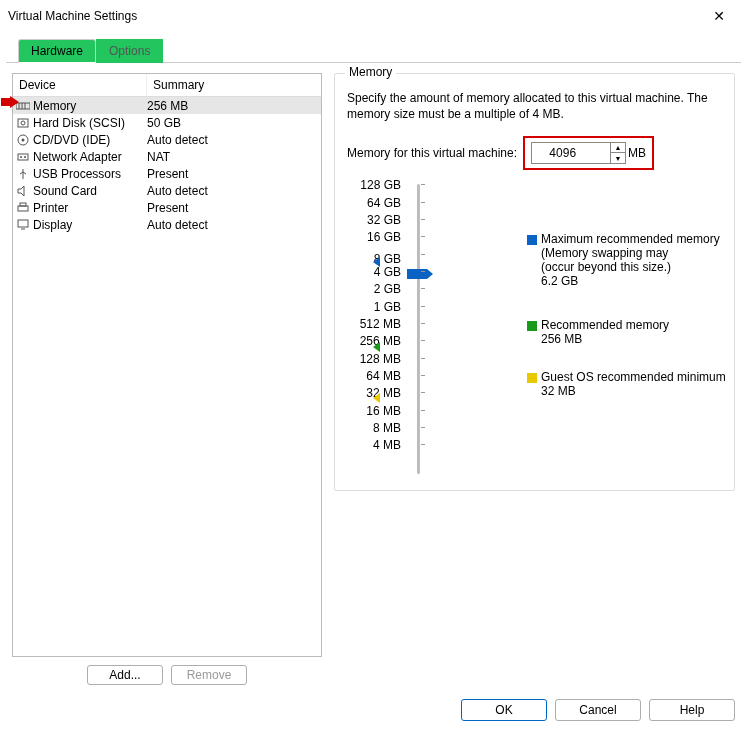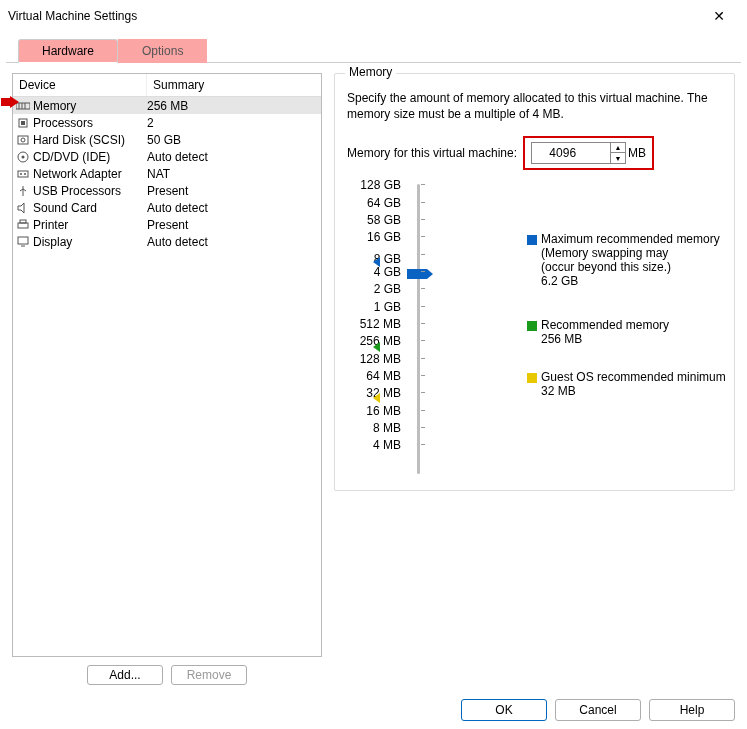--- a/index.html
+++ b/index.html
@@ -1,21 +1,21 @@
 <!DOCTYPE html>
 <html><head>
 <meta charset="utf-8">
 <style>
 * { box-sizing: border-box; font-family: "Segoe UI", Tahoma, sans-serif; font-size: 12px; }
 body { margin: 0; background: #fff; width: 747px; height: 729px; position: relative; }
 .titlebar { height: 32px; display: flex; align-items: center; padding: 0 8px; }
 .titlebar .title { flex: 1; }
 .titlebar .close { width: 40px; text-align: center; font-size: 14px; cursor: pointer; }
 .tabs { display: flex; padding: 6px 12px 0 12px; border-bottom: 1px solid #ccc; margin: 0 6px; }
-.tab { padding: 4px 23px; border: 1px solid transparent; position: relative; top: 1px; background:#fca5a5; color:#555; }
+.tab { padding: 4px 12px; border: 1px solid transparent; position: relative; top: 1px; background:#22c55e; color:#555; }
 .tab.active { border: 1px solid #ccc; border-bottom: 1px solid #fff; color:#000; border-radius:3px 3px 0 0; }
 .content { display: flex; padding: 10px 12px 0 12px; gap: 12px; height: 622px; }
 .left { width: 310px; display:flex; flex-direction:column; }
 .devtable { border: 1px solid #bbb; flex:1; overflow:hidden; background:#fff; }
 .devhead { display:flex; border-bottom:1px solid #ddd; background:#fff; }
 .devhead div { padding: 4px 6px; }
 .devhead .c1 { width: 134px; border-right:1px solid #eee; }
 .devhead .c2 { flex:1; }
 .devrow { display:flex; align-items:center; height:17px; padding:0 2px; }
 .devrow.selected { background:#e6e6e6; }
@@ -92,30 +92,20 @@
                 <line x1="6" y1="2" x2="6" y2="8" stroke="#555"></line>
                 <line x1="9" y1="2" x2="9" y2="8" stroke="#555"></line>
               </svg>
             </span>
             <span class="nm">Memory</span>
             <span class="sm">256 MB</span>
           </div>
           <div class="devrow">
             <span class="ic">
               <svg width="12" height="12">
-                <rect x="2" y="2" width="8" height="8" fill="none" stroke="#555"></rect>
-                <rect x="4" y="4" width="4" height="4" fill="#555"></rect>
-              </svg>
-            </span>
-            <span class="nm">Processors</span>
-            <span class="sm">2</span>
-          </div>
-          <div class="devrow">
-            <span class="ic">
-              <svg width="12" height="12">
                 <rect x="1" y="2" width="10" height="8" fill="none" stroke="#555"></rect>
                 <circle cx="6" cy="6" r="2" fill="none" stroke="#555"></circle>
               </svg>
             </span>
             <span class="nm">Hard Disk (SCSI)</span>
             <span class="sm">50 GB</span>
           </div>
           <div class="devrow">
             <span class="ic">
               <svg width="12" height="12">
@@ -198,21 +188,21 @@
             </span>
           </span>
           <span>MB</span>
         </span>
       </div>
 
       <div class="scale-area">
         <div class="scale-labels" id="scaleLabels">
             <div style="top: -6px;">128 GB</div>
             <div style="top: 11.3333px;">64 GB</div>
-            <div style="top: 28.6667px;">58 GB</div>
+            <div style="top: 28.6667px;">32 GB</div>
             <div style="top: 46px;">16 GB</div>
             <div style="top: 68px;">8 GB</div>
             <div style="top: 80.6667px;">4 GB</div>
             <div style="top: 98px;">2 GB</div>
             <div style="top: 115.333px;">1 GB</div>
             <div style="top: 132.667px;">512 MB</div>
             <div style="top: 150px;">256 MB</div>
             <div style="top: 167.333px;">128 MB</div>
             <div style="top: 184.667px;">64 MB</div>
             <div style="top: 202px;">32 MB</div>

